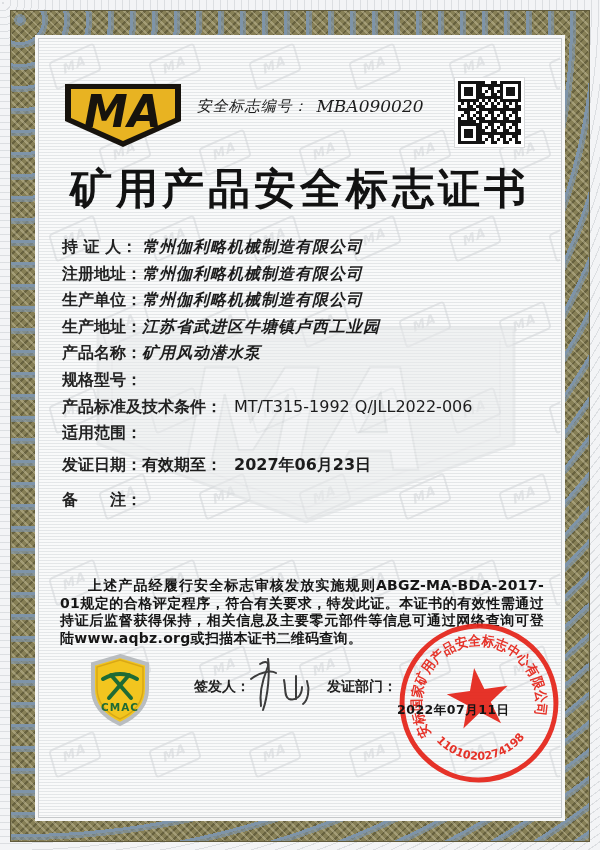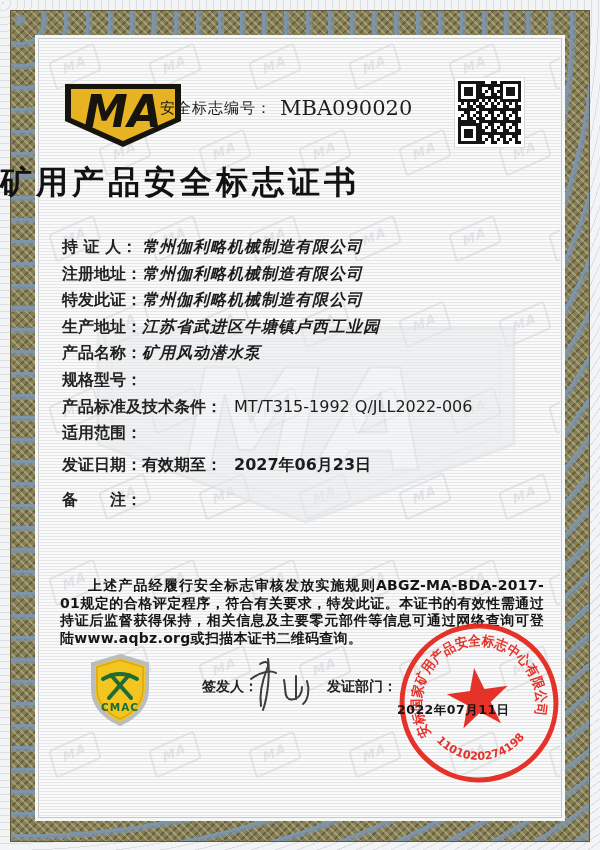--- a/index.html
+++ b/index.html
@@ -29,47 +29,47 @@
   
   .wms{position:absolute;inset:40px;overflow:hidden;opacity:.55;pointer-events:none;}
   .wm{
     position:absolute;width:46px;height:25px;border:2px solid #d2d5d8;border-radius:4px;
     transform:rotate(-24deg) skewX(-8deg);color:#d2d5d8;text-align:center;
     font:italic 700 13px/22px "DejaVu Sans",sans-serif;letter-spacing:1px;
   }
   .bigwm{position:absolute;left:92px;top:318px;opacity:.5;pointer-events:none;}
   
   .logo{position:absolute;left:62px;top:80px;}
-  .serial{position:absolute;left:160px;top:96px;width:300px;display:flex;justify-content:flex-start;align-items:center;gap:8px;}
+  .serial{position:absolute;left:160px;top:96px;width:300px;display:flex;justify-content:center;align-items:center;gap:8px;font-style:italic;}
   .serial .slab{font-size:15px;font-weight:500;letter-spacing:1px;}
-  .serial .sval{font-family:"DejaVu Serif","Liberation Serif",serif;font-size:21px;}
+  .serial .sval{font-family:"DejaVu Serif","Liberation Serif",serif;font-size:17px;}
   .qr{position:absolute;left:454px;top:77px;display:grid;grid-template-columns:repeat(21,3px);grid-auto-rows:3px;background:#fff;padding:3px;border:1px solid #d8dadc;}
   .qr i{display:block;}
   .qr i.d{background:#141414;}
-  .title{position:absolute;left:0;right:0;top:161px;text-align:left;font-family:Liberation Sans, sans-serif;font-size:32px;font-weight:900;letter-spacing:4px;color:#121212;}
+  .title{position:absolute;left:0;right:0;top:161px;text-align:center;font-family:Liberation Sans, sans-serif;font-size:42px;font-weight:900;letter-spacing:4px;color:#121212;}
   
   .fields{position:absolute;left:62px;right:44px;top:238px;font-size:16px;}
   .frow{display:flex;align-items:flex-start;height:26.6px;line-height:18px;}
   .lab{flex:none;width:80px;font-weight:600;color:#222;}
   .lab.wide{width:auto;margin-right:12px;}
   .val{flex:1;}
   .val.script{font-weight:700;font-style:italic;letter-spacing:1px;}
   .val.boldv{font-weight:800;}
   .val.plain{font-weight:400;}
   .frow.dates{margin-top:5px;font-weight:600;}
   .dates .ival{flex:none;width:158px;font-weight:700;}
   .dates .vlab{flex:none;width:80px;margin-right:12px;font-weight:600;}
   .dates .vval{flex:1;font-weight:700;}
   .frow.remark{margin-top:9px;}
   
   .statement{position:absolute;left:60px;right:56px;top:563px;font-size:14px;font-weight:700;line-height:17.5px;letter-spacing:.3px;text-indent:2em;text-align:justify;color:#161616;}
   
   .cmac{position:absolute;left:88px;top:653px;}
   .flab{position:absolute;font-size:14px;font-weight:700;color:#222;}
-  .signer{left:202px;top:678px;}
+  .signer{left:194px;top:678px;}
   .issuer{left:327px;top:678px;}
   .sig{position:absolute;left:244px;top:652px;}
   .seal{position:absolute;left:393px;top:617px;opacity:.94;transform:rotate(-8deg);}
   .sealdate{position:absolute;left:397px;top:702px;font-size:12.5px;font-weight:700;color:#151515;letter-spacing:.5px;}
 </style>
 </head>
 <body>
 
 <div class="cert">
   <div class="frame"></div>
@@ -594,21 +594,21 @@
   <div class="fields">
     <div class="frow">
       <span class="lab">持 证 人：</span>
       <span class="val script">常州伽利略机械制造有限公司</span>
     </div>
     <div class="frow">
       <span class="lab">注册地址：</span>
       <span class="val script">常州伽利略机械制造有限公司</span>
     </div>
     <div class="frow">
-      <span class="lab">特发此证：</span>
+      <span class="lab">生产单位：</span>
       <span class="val script">常州伽利略机械制造有限公司</span>
     </div>
     <div class="frow">
       <span class="lab">生产地址：</span>
       <span class="val script">江苏省武进区牛塘镇卢西工业园</span>
     </div>
     <div class="frow">
       <span class="lab">产品名称：</span>
       <span class="val script">矿用风动潜水泵</span>
     </div>

